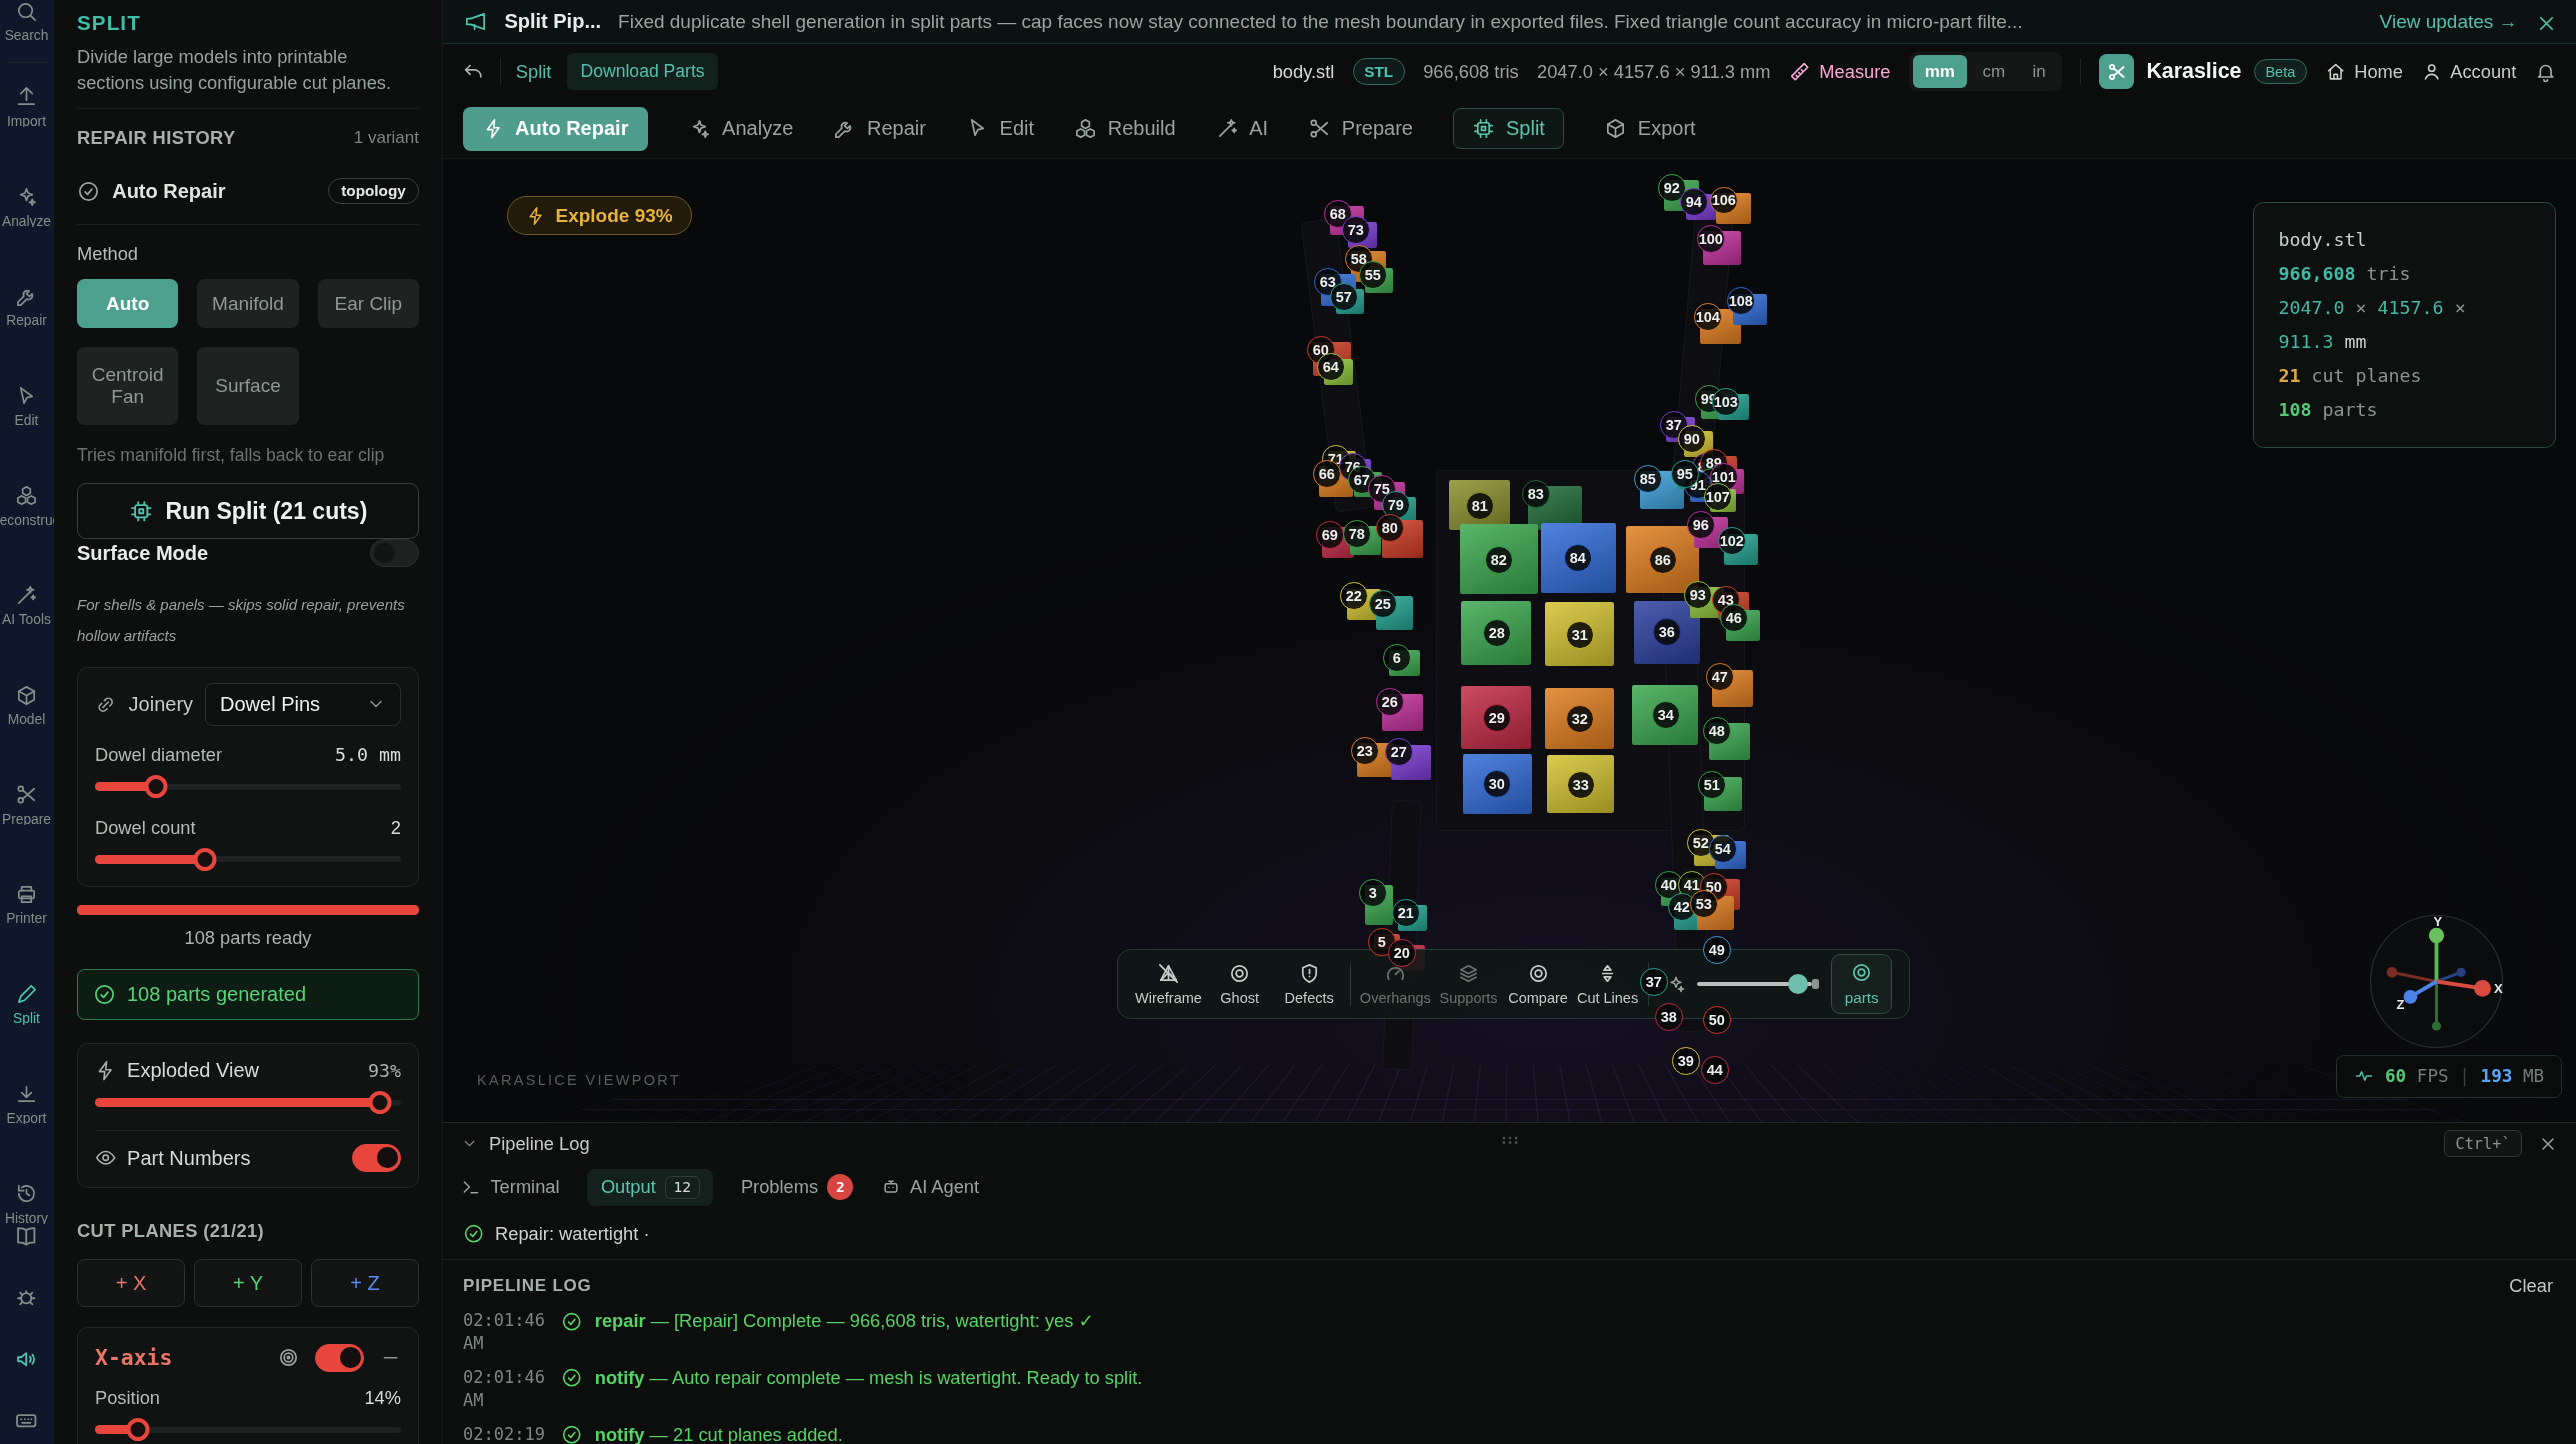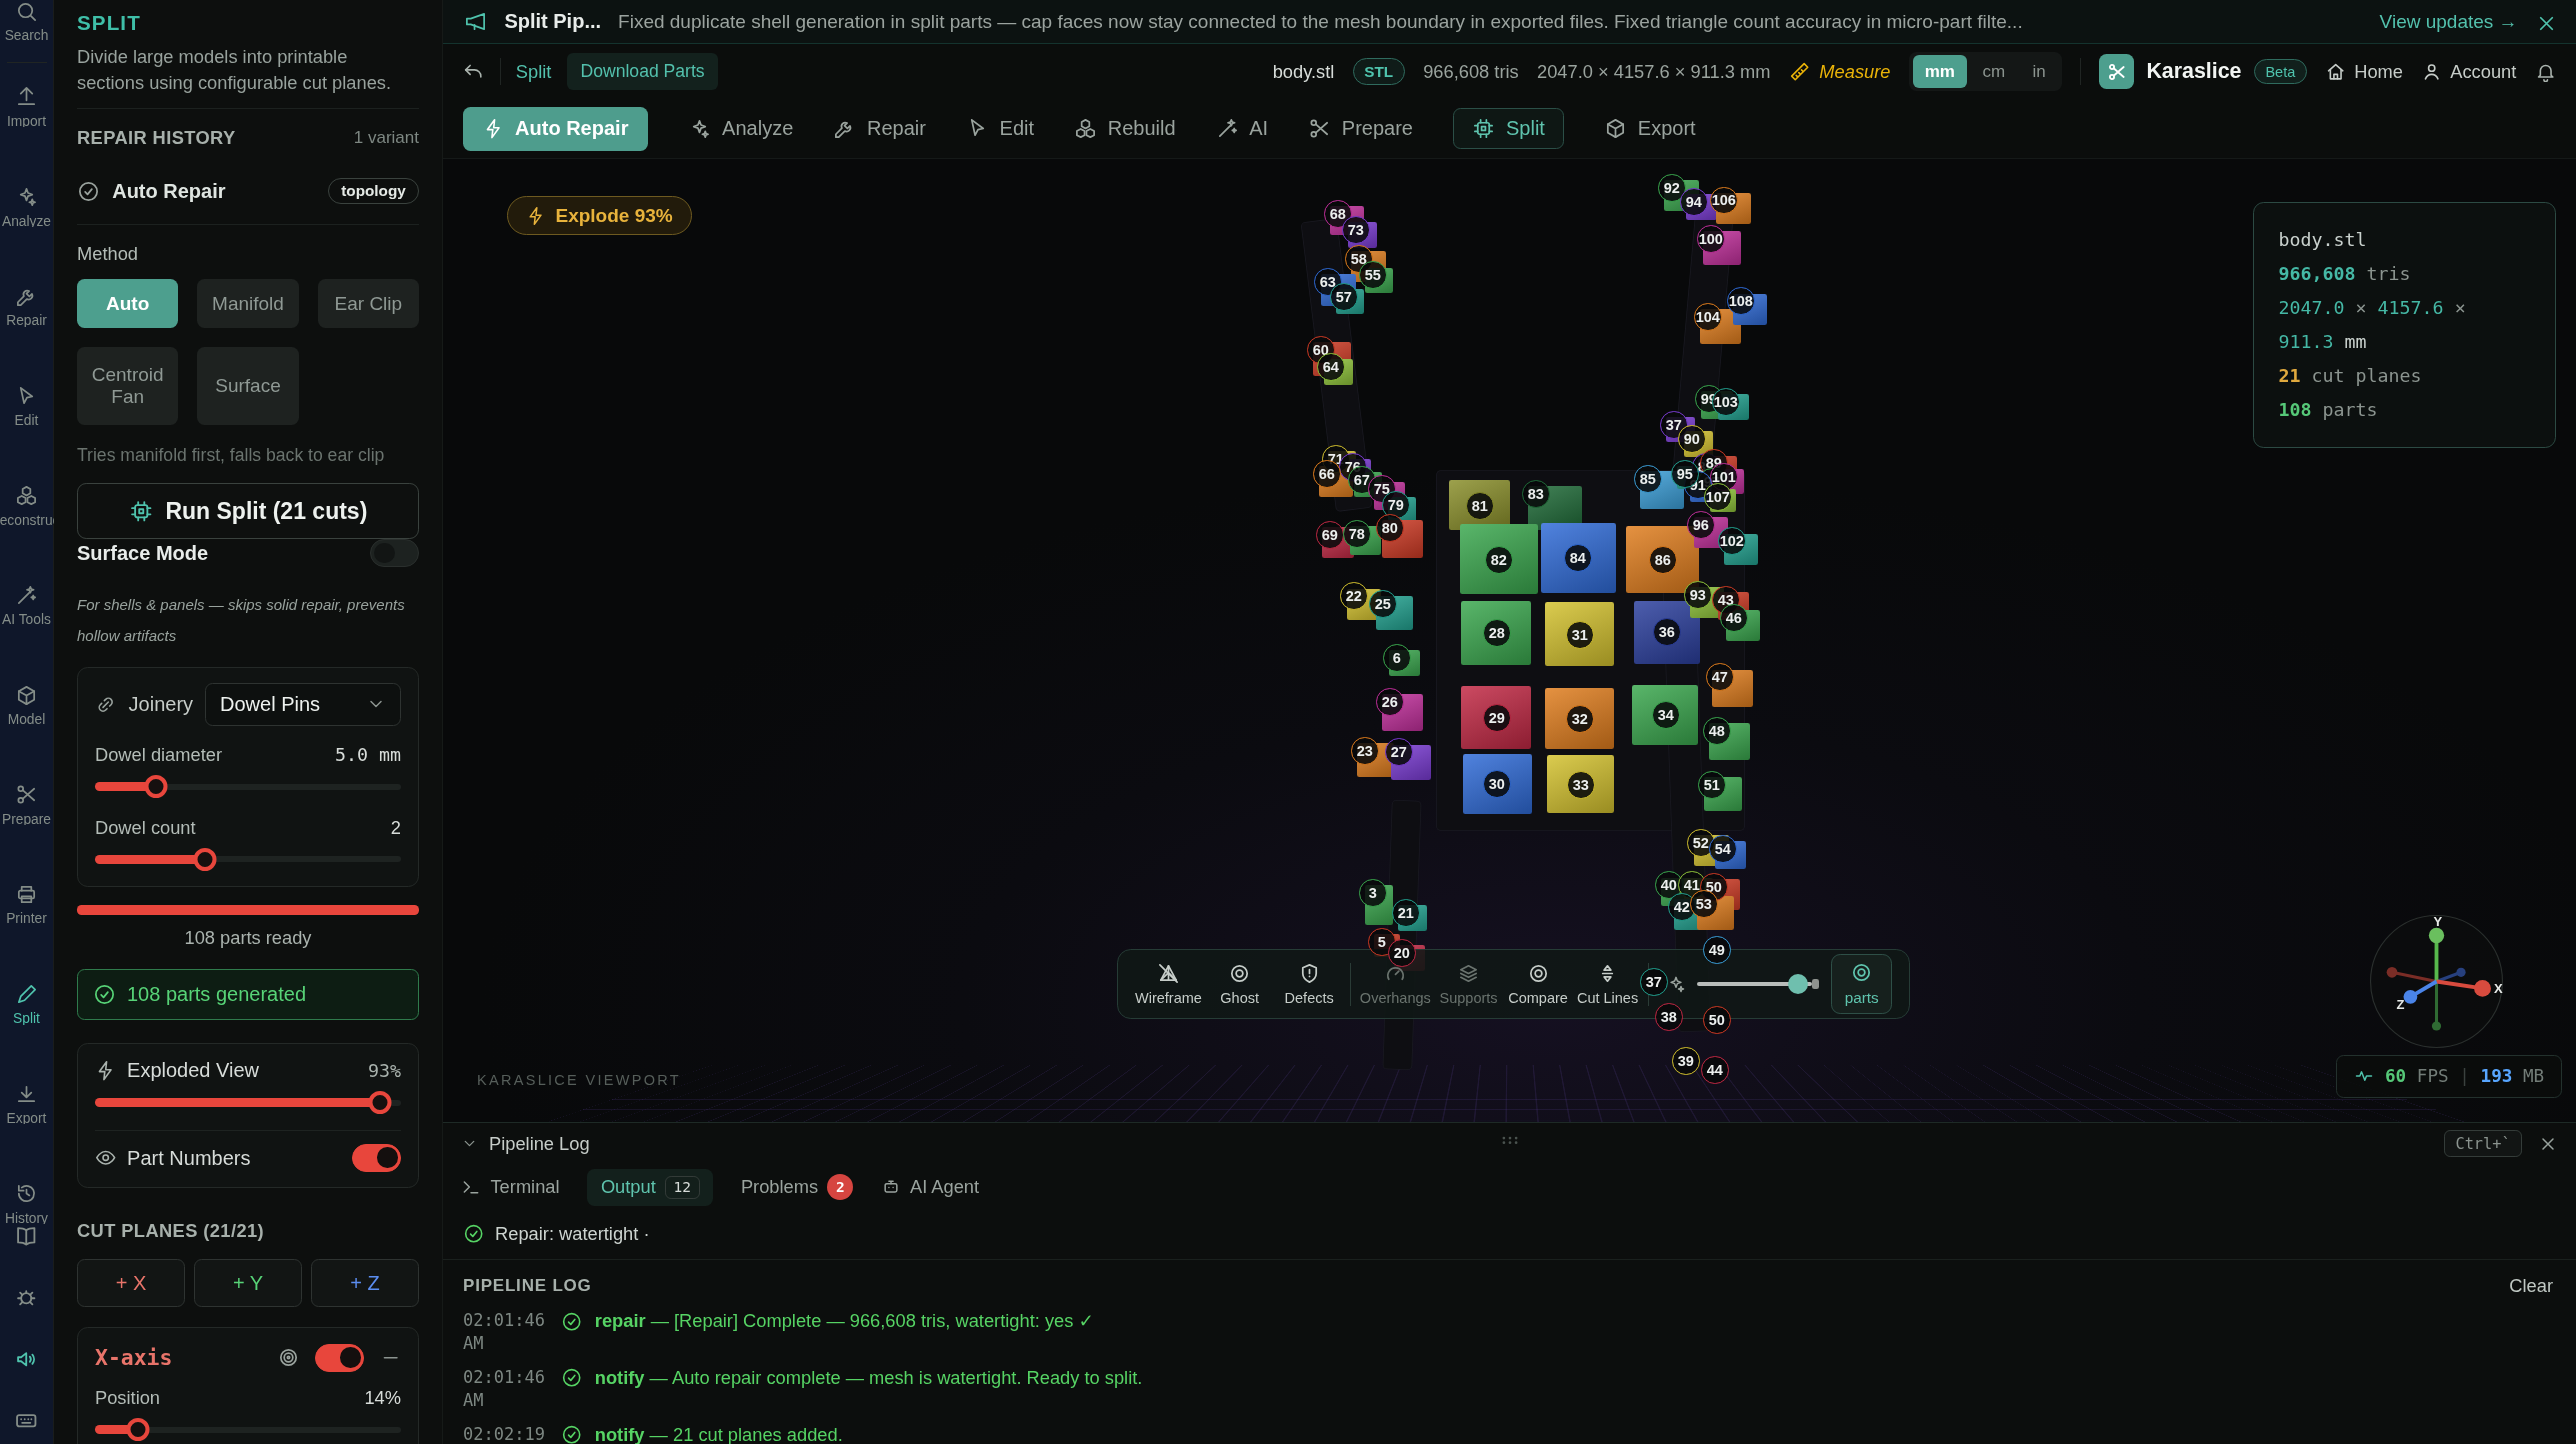--- a/index.html
+++ b/index.html
@@ -102,21 +102,21 @@
   .fb-right{display:flex;align-items:center;gap:18.3px;margin-left:auto;}
   .vsep{width:0.8px;height:27.5px;background:#20262350;background:#202523;}
   .icbtn{color:#aab3ae;cursor:pointer;}
   .icbtn svg{width:21.4px;height:21.4px;}
   .fb-split{color:#53c1ad;font-size:18.3px;}
   .dl-btn{background:#13211d;color:#53c1ad;font-size:17.6px;border-radius:6.1px;padding:7.6px 13.8px;cursor:pointer;}
   .fname{color:#d7dcd9;font-size:18.3px;}
   .stl-pill{border:1.1px solid #2f6b5e;background:#0f1b18;color:#4fc3ad;font-size:15.3px;font-weight:bold;border-radius:764px;
             padding:3.1px 10.7px;}
   .gray24{color:#9aa39e;font-size:18.3px;}
-  .measure{display:flex;align-items:center;gap:9.2px;color:#eab308;font-size:18.3px;cursor:pointer;font-style:italic;}
+  .measure{display:flex;align-items:center;gap:9.2px;color:#f9a8d4;font-size:18.3px;cursor:pointer;}
   .measure svg{width:21.4px;height:21.4px;}
   .units{background:#15181733;background:#141716;border-radius:7.6px;padding:3.8px;display:flex;gap:3.1px;align-items:center;}
   .unit{color:#8b948f;font-size:17px;padding:6.1px 12.2px;border-radius:6.1px;cursor:pointer;}
   .unit.active{background:#4d9f8e;color:#fff;font-weight:bold;}
   .brand{display:flex;align-items:center;gap:12.2px;}
   .brand-icon{width:35px;height:35px;border-radius:7.6px;background:#4d9f8e;display:flex;align-items:center;justify-content:center;color:#fff;}
   .brand-icon svg{width:20px;height:20px;}
   .brand-name{color:#f2f5f3;font-size:21.4px;font-weight:bold;}
   .beta{border:1.1px solid #2f6b5e;background:#11201c;color:#4fc3ad;font-size:14.5px;border-radius:764px;padding:3.1px 10.7px;}
   .navlink{display:flex;align-items:center;gap:7.6px;color:#c6ccc8;font-size:18.3px;cursor:pointer;}

